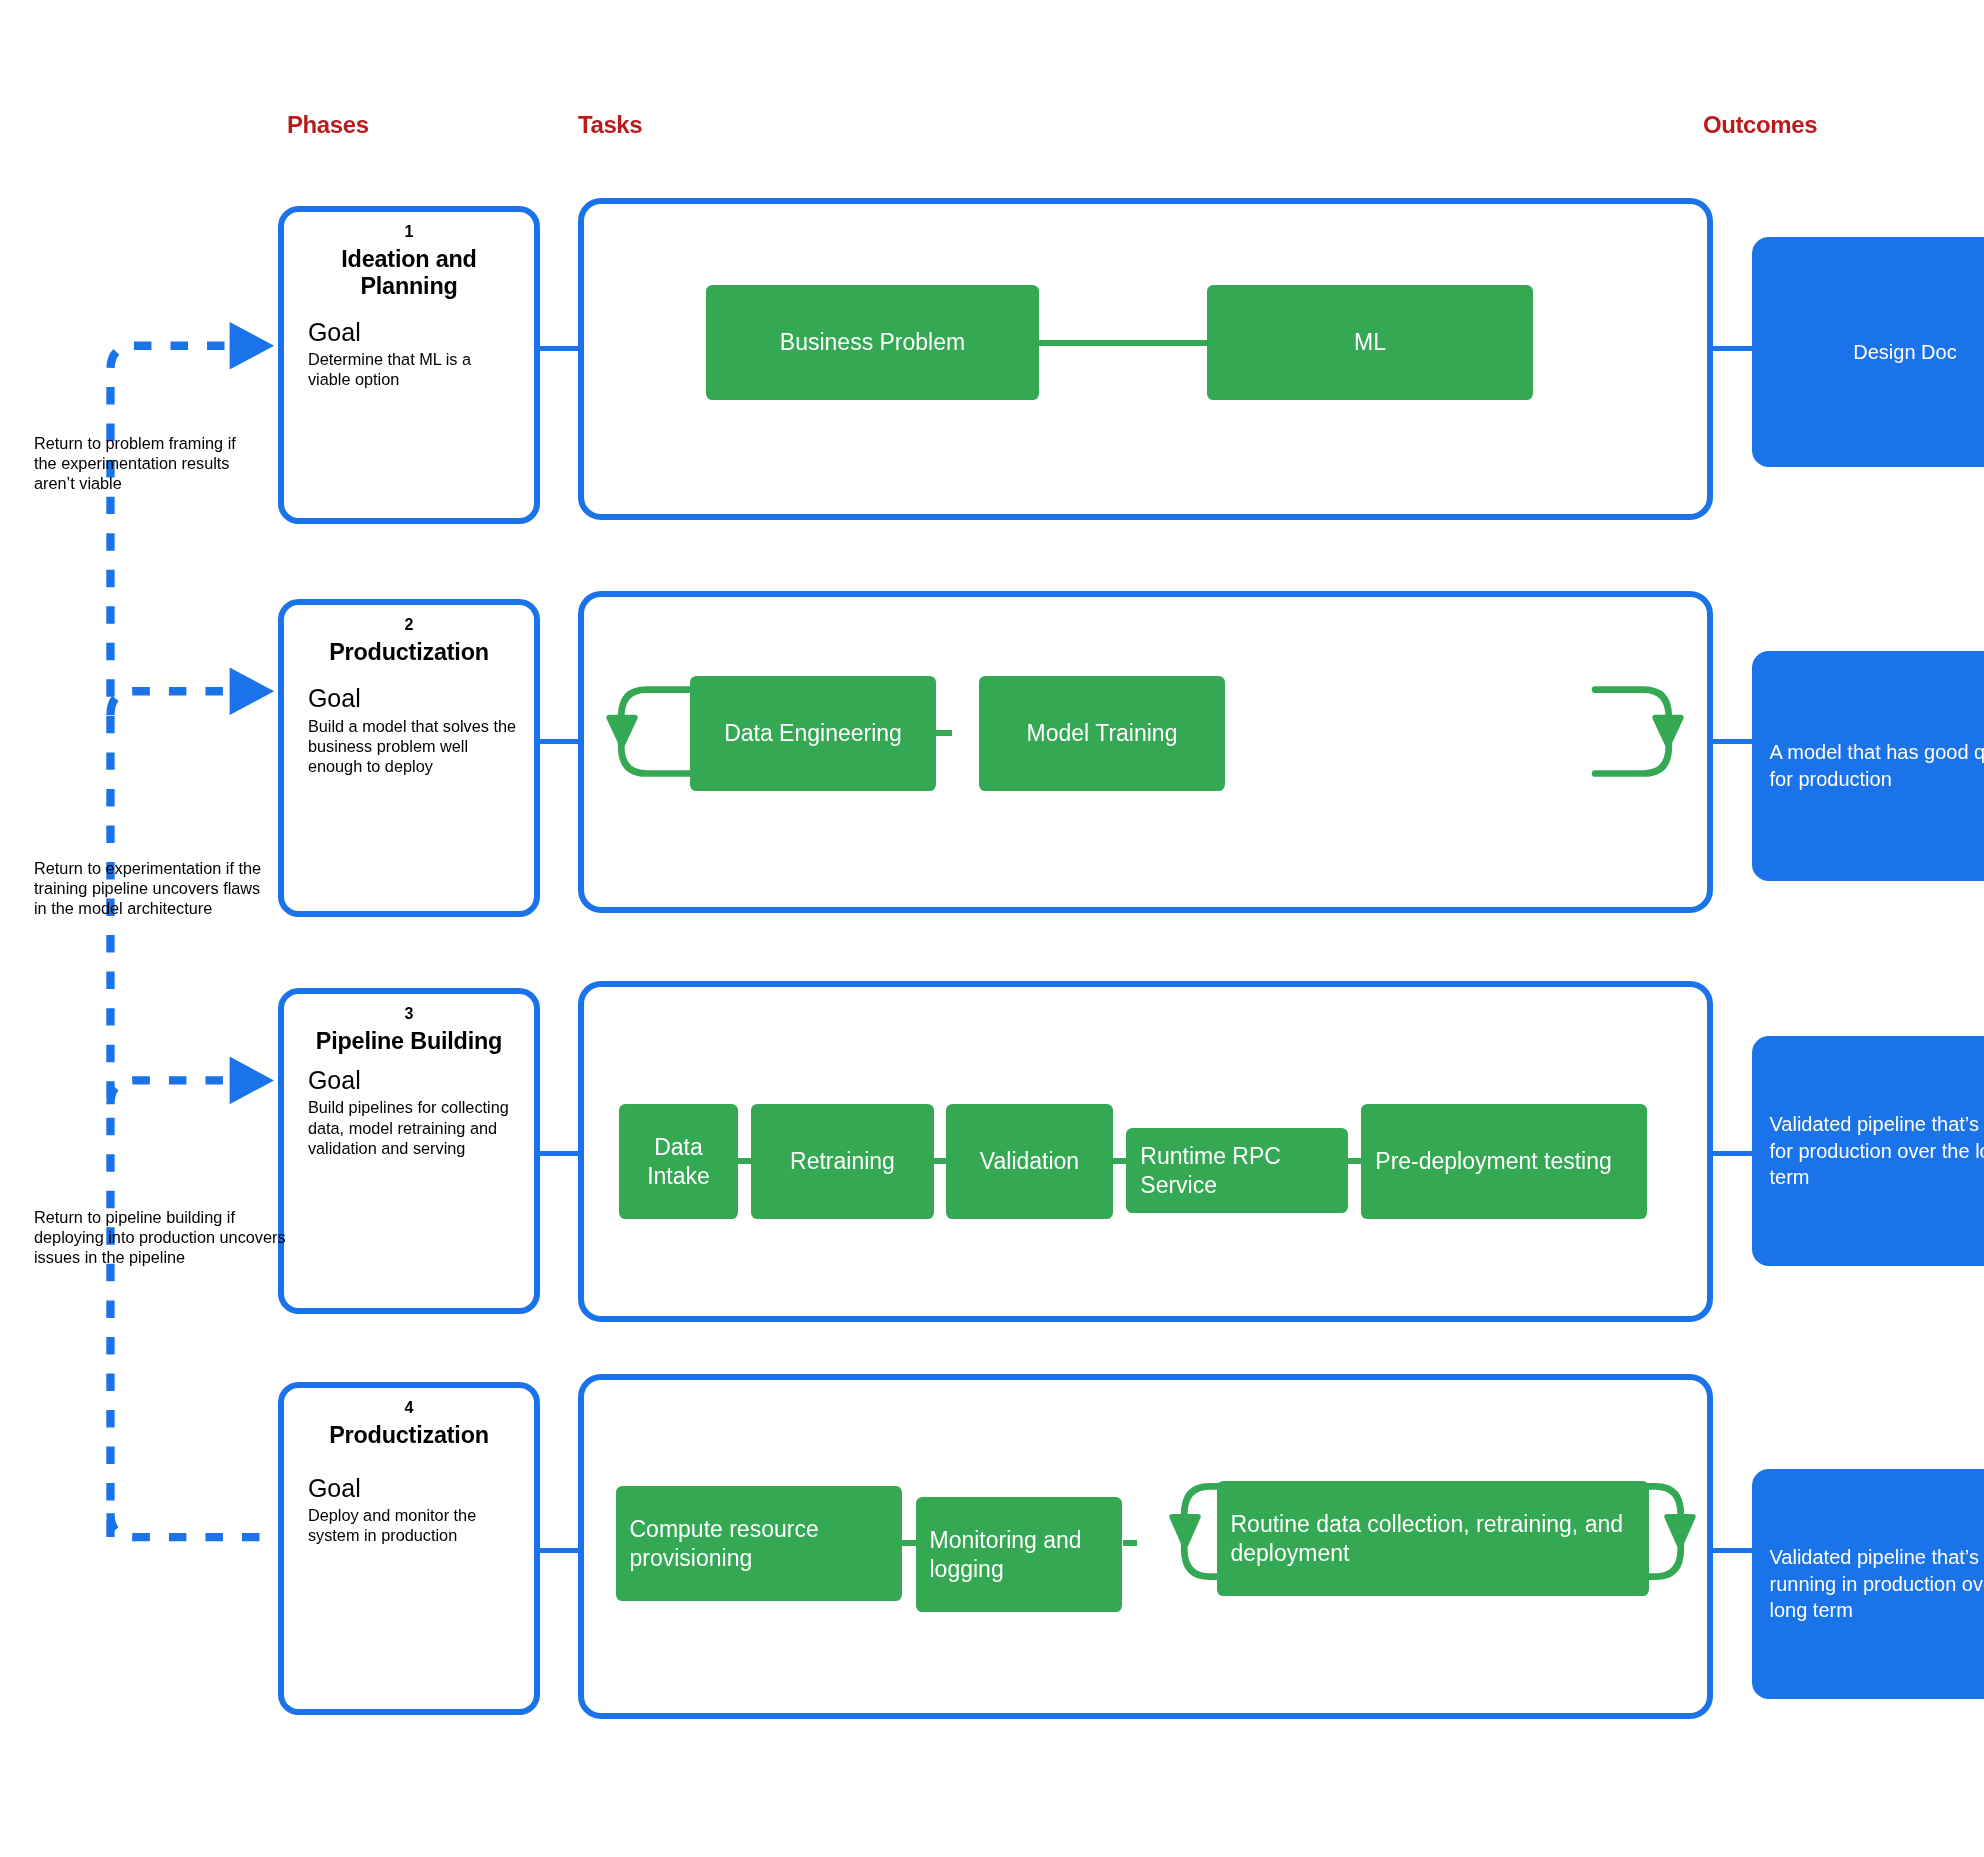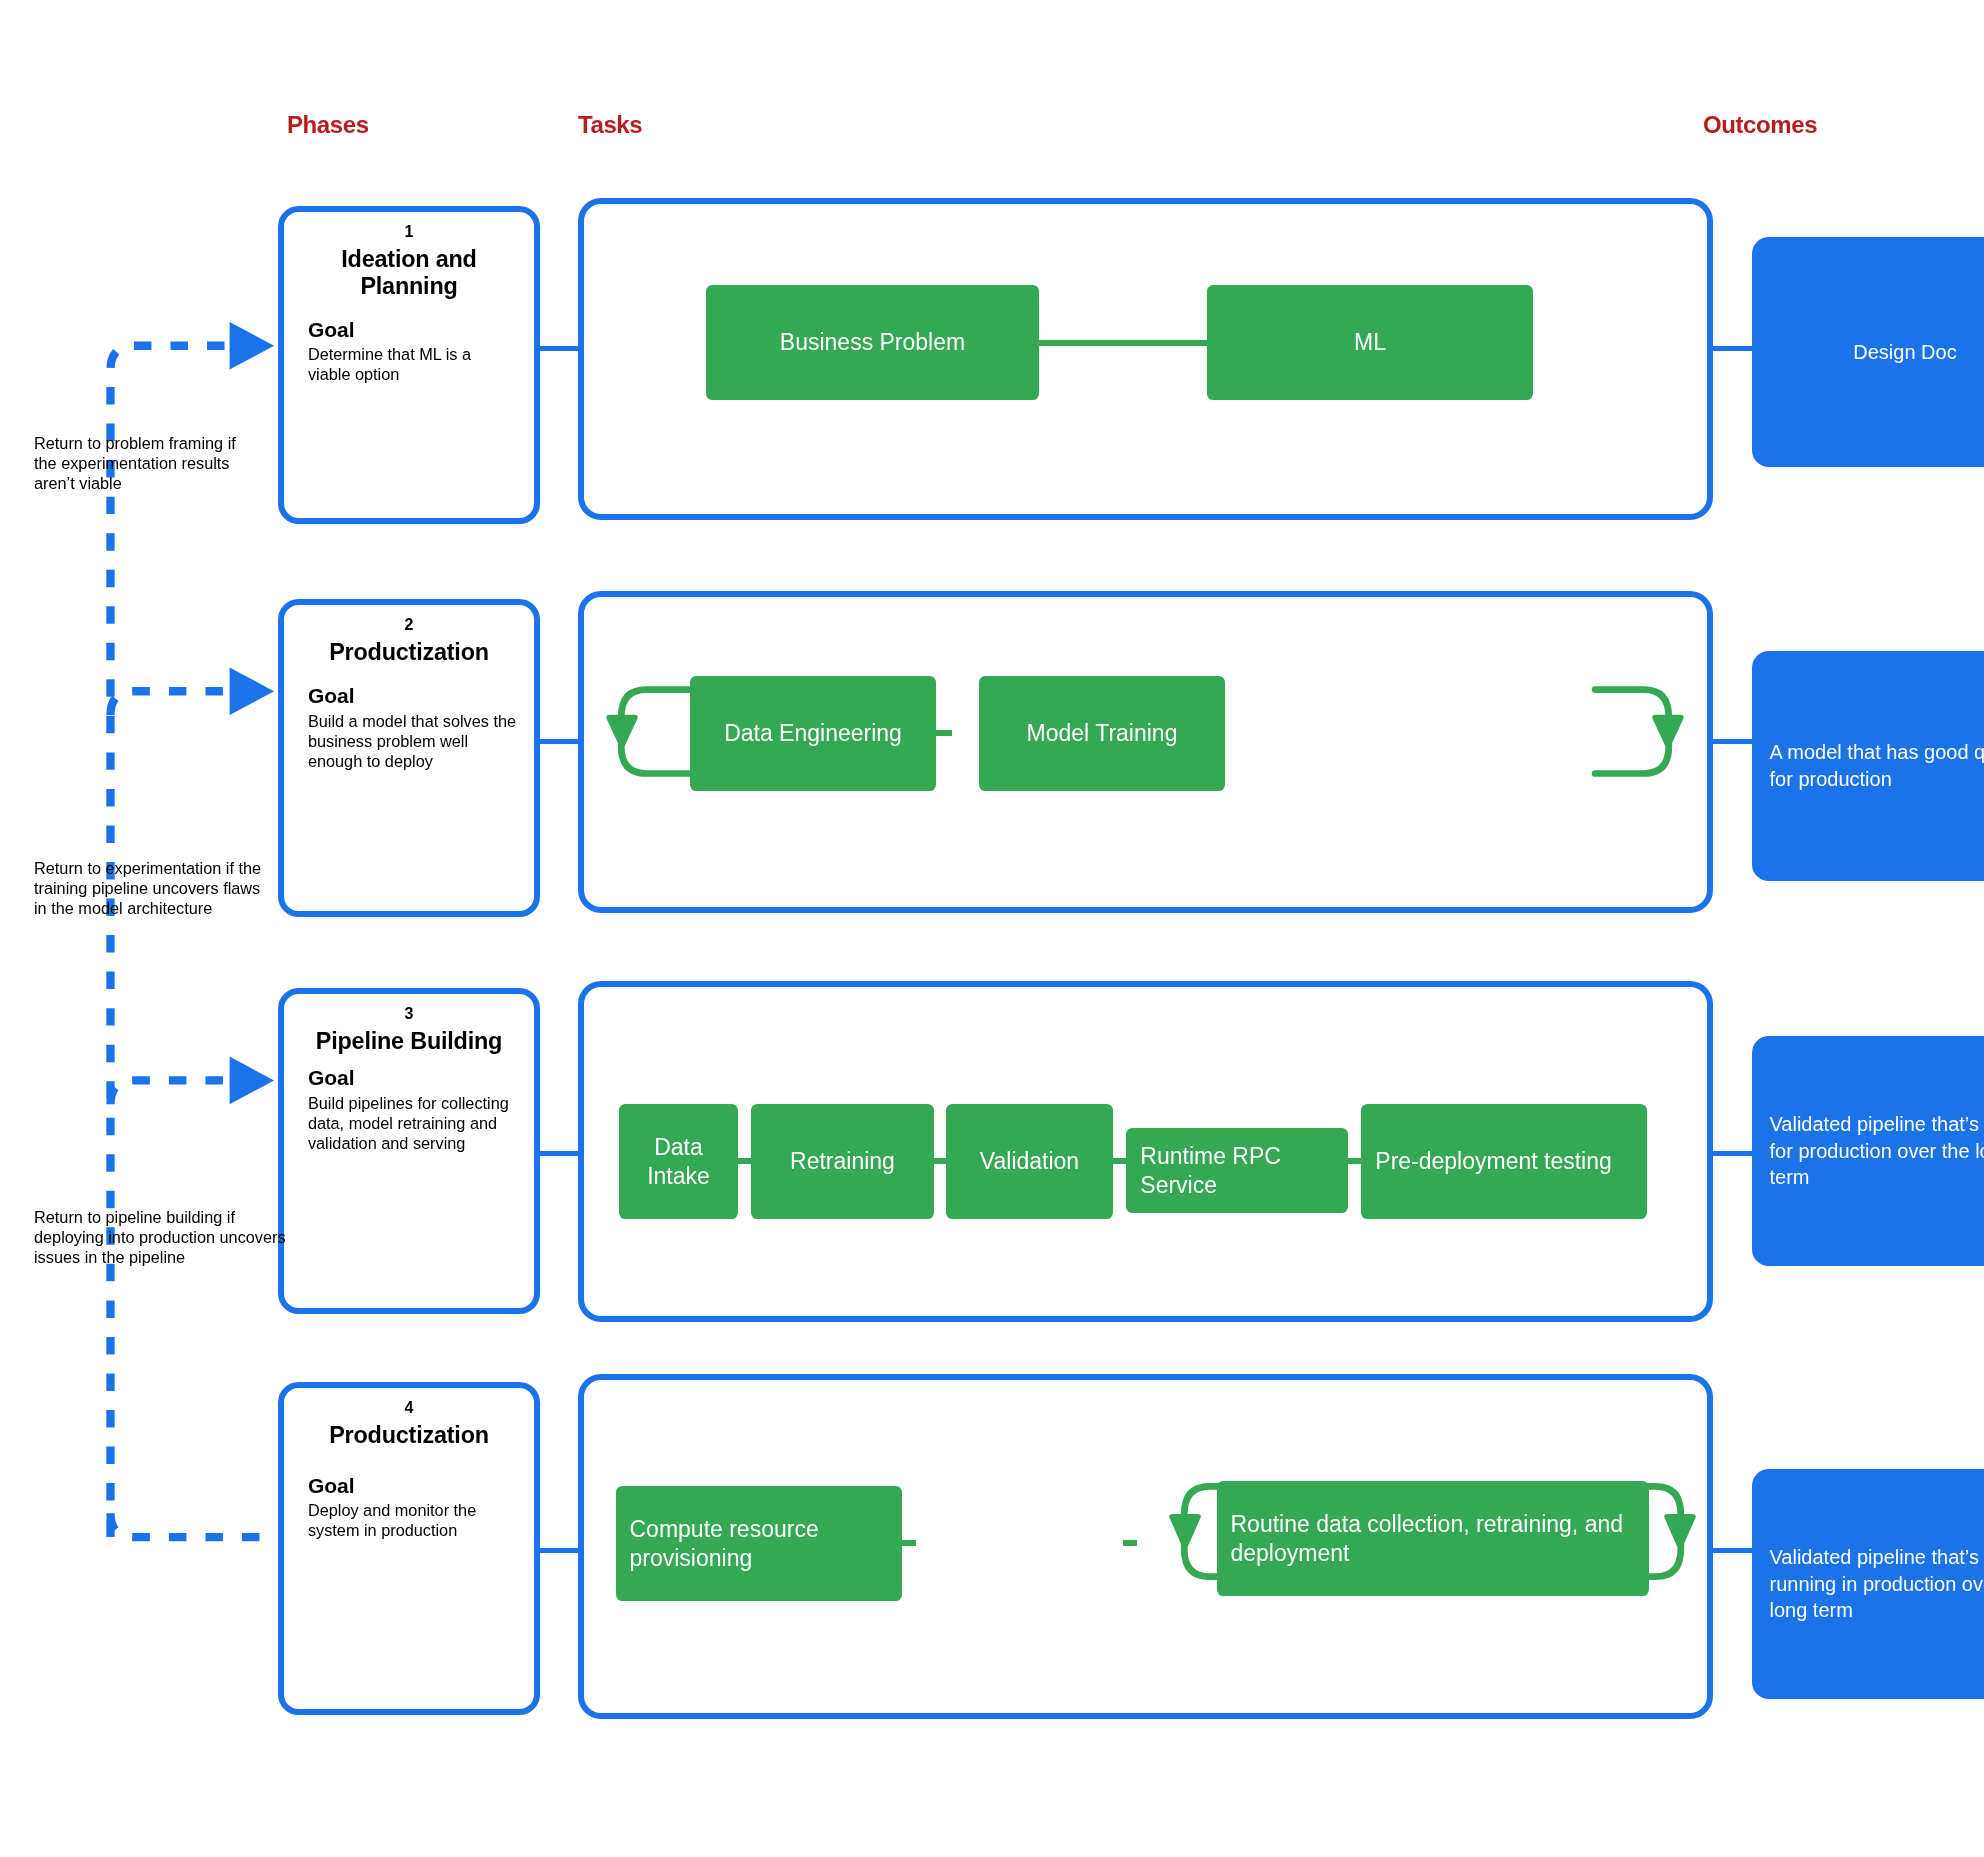--- a/index.html
+++ b/index.html
@@ -43,22 +43,22 @@
   }
   .phase-title{
     text-align:center;
     font-size:23.4px;
     font-weight:700;
     line-height:1.13;
     letter-spacing:-0.2px;
   }
   .goal-wrap{margin-top:17.5px;padding-left:6.4px;}
   .goal-label{
-    font-size:21px;
-    font-weight:700;
+    font-size:25px;
+    font-weight:400;
     line-height:1.2;
     margin-bottom:2.4px;
   }
   .goal-text{
     font-size:16.3px;
     font-weight:400;
     line-height:1.24;
   }
 
   
@@ -217,20 +217,21 @@
     <path d="M 232 26 L 110 26 Q 46 26 46 96 L 46 184 Q 46 254 110 254 L 232 254" fill="none" stroke="#34A853" stroke-width="17" stroke-linecap="round"></path>
     <path d="M 18 96 L 78 96 Q 92 96 86 108 L 56 176 Q 48 190 40 176 L 10 108 Q 4 96 18 96 Z" fill="#34A853"></path>
   </svg>
   <svg class="abs" style="left:1596px;top:1476px;width:103px;height:111px;" viewBox="0 0 260 280">
     <path d="M 28 26 L 150 26 Q 214 26 214 96 L 214 184 Q 214 254 150 254 L 28 254" fill="none" stroke="#34A853" stroke-width="17" stroke-linecap="round"></path>
     <path d="M 182 96 L 242 96 Q 256 96 250 108 L 220 176 Q 212 190 204 176 L 174 108 Q 168 96 182 96 Z" fill="#34A853"></path>
   </svg>
 
   <div class="abs task-box left-align" style="left:616px;top:1486px;width:286px;height:115px;padding-left:13.5px;">Compute  resource provisioning</div>
   <div class="abs green-link" style="left:902px;top:1540px;width:14.3px;height:5.6px;"></div>
+  <div class="abs task-box left-align" style="left:916px;top:1497px;width:206px;height:115px;padding-left:13.5px;">Monitoring and logging</div>
   <div class="abs green-link" style="left:1123px;top:1540px;width:14.3px;height:5.6px;"></div>
   <div class="abs task-box left-align" style="left:1217px;top:1481px;width:432px;height:115px;padding-left:13.5px;">Routine data collection, retraining, and deployment</div>
 
   <div class="abs blue-link" style="left:1713px;top:1548px;width:44px;height:4.8px;"></div>
 
   <div class="abs outcome-box" style="left:1752px;top:1469px;width:306px;height:230px;">Validated pipeline that’s running in production over the long term</div>
 
   <svg class="abs" style="left:0px;top:310px;width:294px;height:1239px;" viewBox="0 0 740 3120">
 
     <path d="M 278 3090 L 278 150 Q 278 90 338 90 L 580 90" fill="none" stroke="#1A73E8" stroke-width="21" stroke-dasharray="44 48" stroke-linecap="butt"></path>

